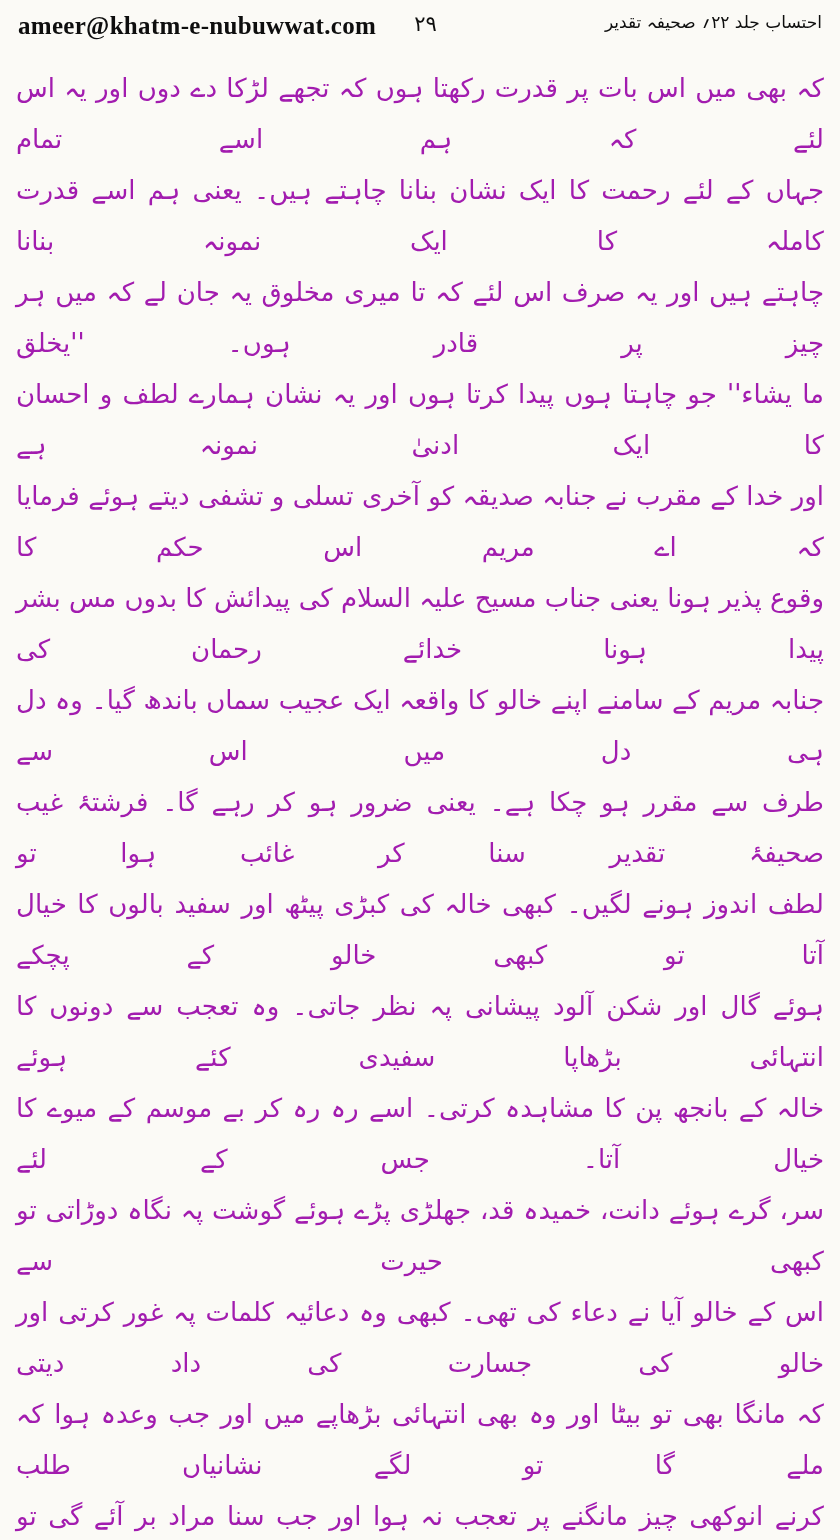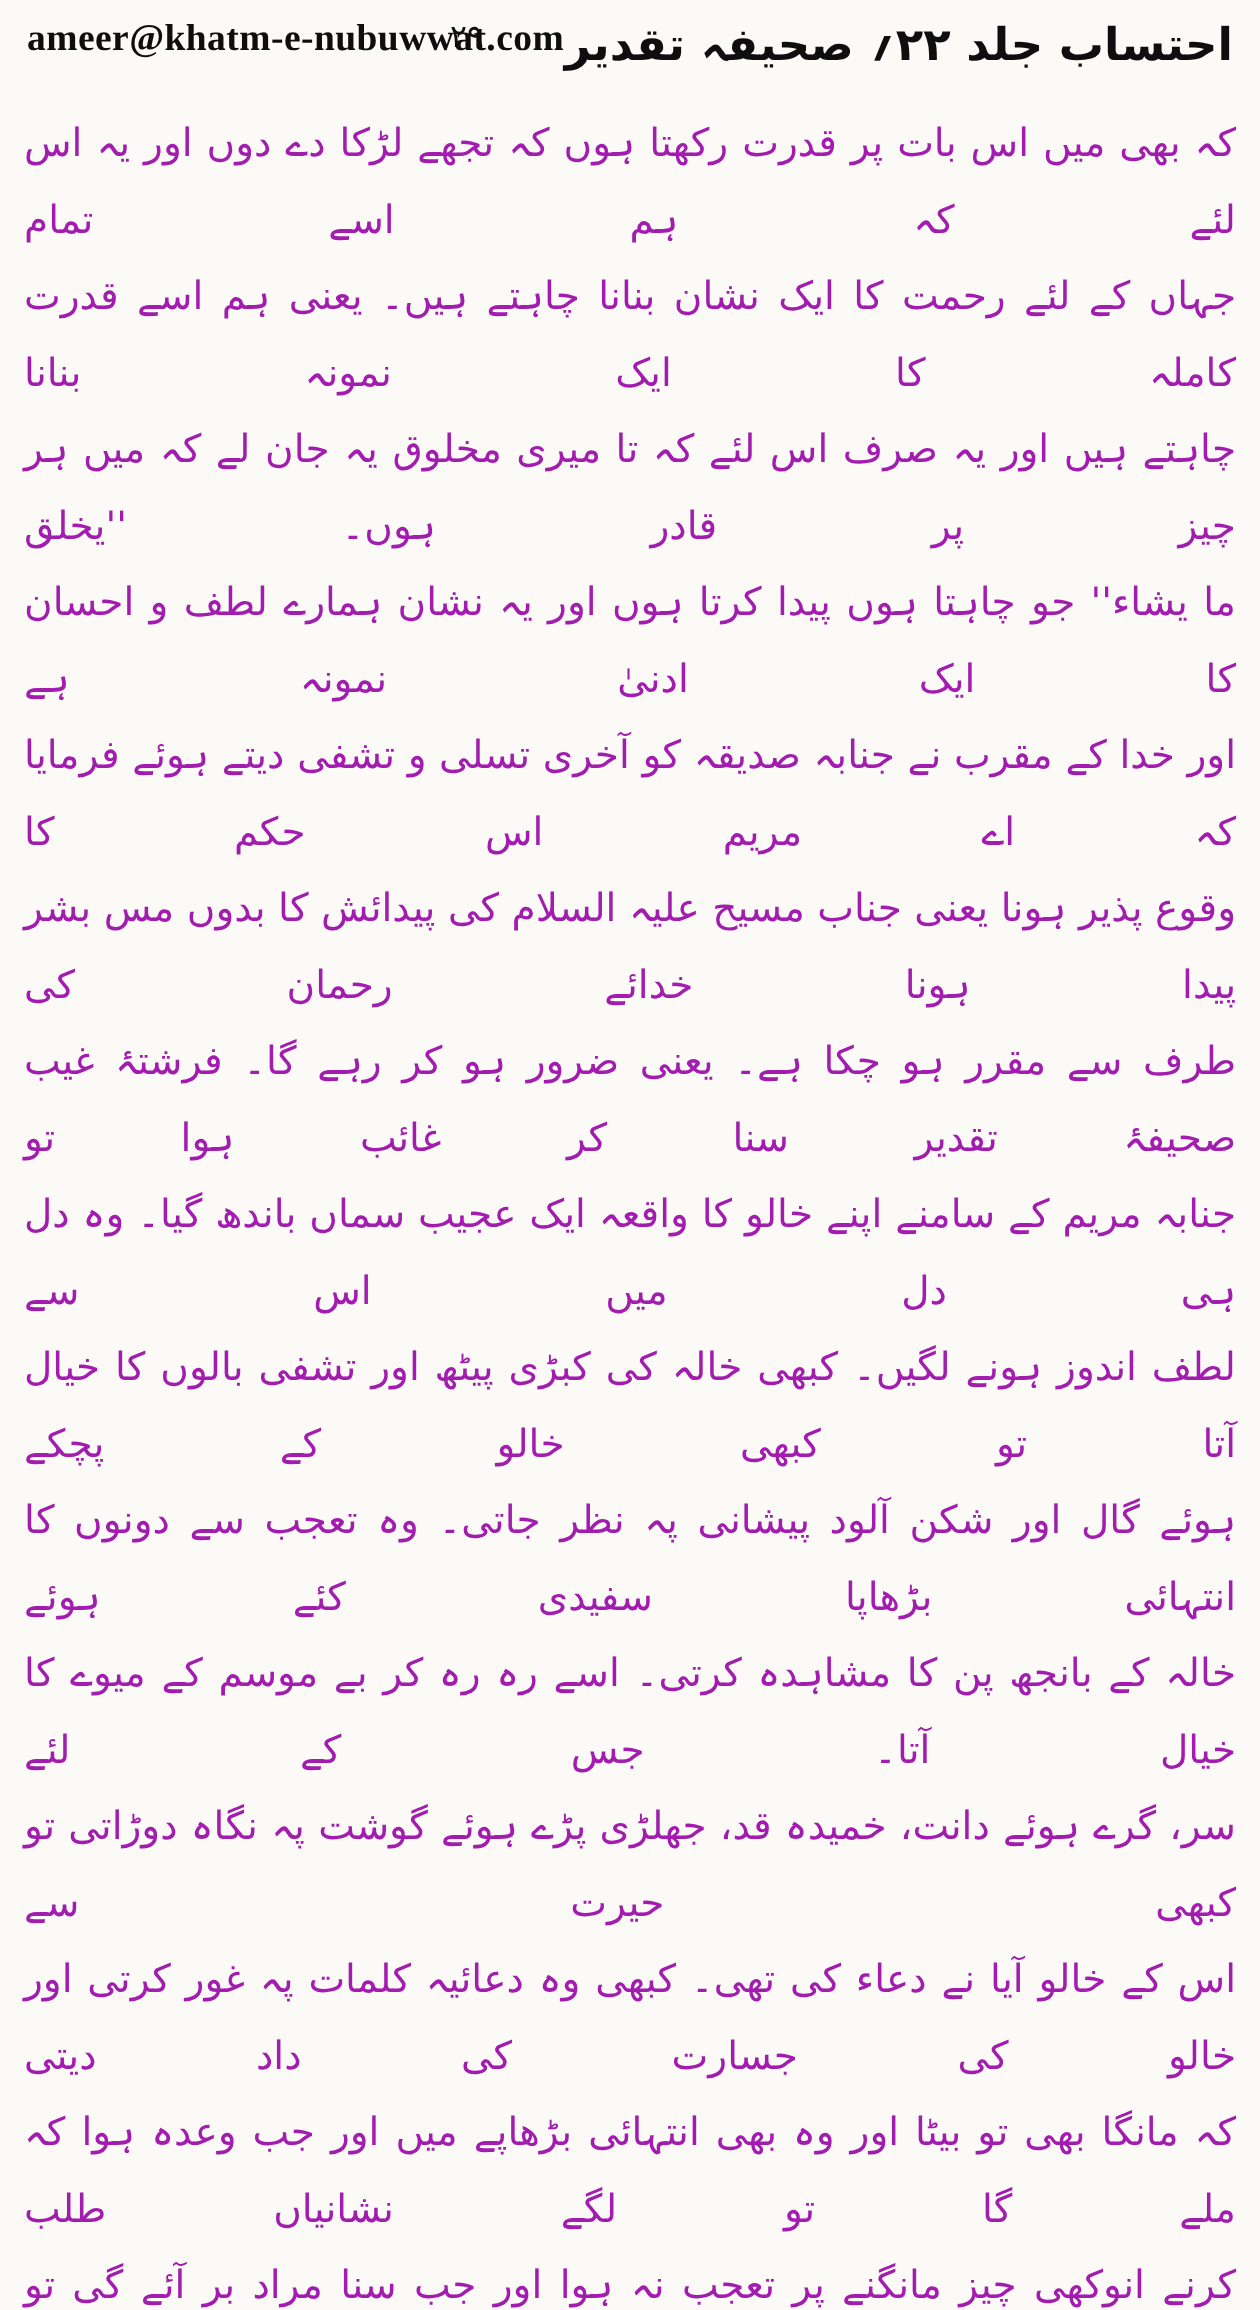--- a/index.html
+++ b/index.html
@@ -26,22 +26,22 @@
     letter-spacing:.3px;
     direction:ltr;
   }
   .header-page-number{
     font-weight:400;
     font-size:21px;
     direction:rtl;
     margin-left:-130px;
   }
   .header-title{
-    font-weight:700;
-    font-size:30px;
+    font-weight:400;
+    font-size:17px;
     direction:rtl;
   }
   .header-rule{
     height:7px;
     background:#000;
     margin:5px 10px 0 10px;
   }
   
   .body-text{
     direction:rtl;
@@ -66,22 +66,22 @@
 </div>
 <div class="header-rule"></div>
 
 <div class="body-text">
     <div class="text-line">کہ بھی میں اس بات پر قدرت رکھتا ہوں کہ تجھے لڑکا دے دوں اور یہ اس لئے کہ ہم اسے تمام</div>
     <div class="text-line">جہاں کے لئے رحمت کا ایک نشان بنانا چاہتے ہیں۔ یعنی ہم اسے قدرت کاملہ کا ایک نمونہ بنانا</div>
     <div class="text-line">چاہتے ہیں اور یہ صرف اس لئے کہ تا میری مخلوق یہ جان لے کہ میں ہر چیز پر قادر ہوں۔ ''یخلق</div>
     <div class="text-line">ما یشاء'' جو چاہتا ہوں پیدا کرتا ہوں اور یہ نشان ہمارے لطف و احسان کا ایک ادنیٰ نمونہ ہے</div>
     <div class="text-line">اور خدا کے مقرب نے جنابہ صدیقہ کو آخری تسلی و تشفی دیتے ہوئے فرمایا کہ اے مریم اس حکم کا</div>
     <div class="text-line">وقوع پذیر ہونا یعنی جناب مسیح علیہ السلام کی پیدائش کا بدوں مس بشر پیدا ہونا خدائے رحمان کی</div>
+    <div class="text-line">جنابہ مریم کے سامنے اپنے خالو کا واقعہ ایک عجیب سماں باندھ گیا۔ وہ دل ہی دل میں اس سے</div>
     <div class="text-line">طرف سے مقرر ہو چکا ہے۔ یعنی ضرور ہو کر رہے گا۔ فرشتۂ غیب صحیفۂ تقدیر سنا کر غائب ہوا تو</div>
-    <div class="text-line">جنابہ مریم کے سامنے اپنے خالو کا واقعہ ایک عجیب سماں باندھ گیا۔ وہ دل ہی دل میں اس سے</div>
-    <div class="text-line">لطف اندوز ہونے لگیں۔ کبھی خالہ کی کبڑی پیٹھ اور تشفی بالوں کا خیال آتا تو کبھی خالو کے پچکے</div>
+    <div class="text-line">لطف اندوز ہونے لگیں۔ کبھی خالہ کی کبڑی پیٹھ اور سفید بالوں کا خیال آتا تو کبھی خالو کے پچکے</div>
     <div class="text-line">ہوئے گال اور شکن آلود پیشانی پہ نظر جاتی۔ وہ تعجب سے دونوں کا انتہائی بڑھاپا سفیدی کئے ہوئے</div>
     <div class="text-line">خالہ کے بانجھ پن کا مشاہدہ کرتی۔ اسے رہ رہ کر بے موسم کے میوے کا خیال آتا۔ جس کے لئے</div>
     <div class="text-line">سر، گرے ہوئے دانت، خمیدہ قد، جھلڑی پڑے ہوئے گوشت پہ نگاہ دوڑاتی تو کبھی حیرت سے</div>
     <div class="text-line">اس کے خالو آیا نے دعاء کی تھی۔ کبھی وہ دعائیہ کلمات پہ غور کرتی اور خالو کی جسارت کی داد دیتی</div>
     <div class="text-line">کہ مانگا بھی تو بیٹا اور وہ بھی انتہائی بڑھاپے میں اور جب وعدہ ہوا کہ ملے گا تو لگے نشانیاں طلب</div>
     <div class="text-line">کرنے انوکھی چیز مانگنے پر تعجب نہ ہوا اور جب سنا مراد بر آئے گی تو تعجب کیا۔ غرضیکہ گھنٹوں نیرنگی</div>
   </div>
 
 </body></html>

